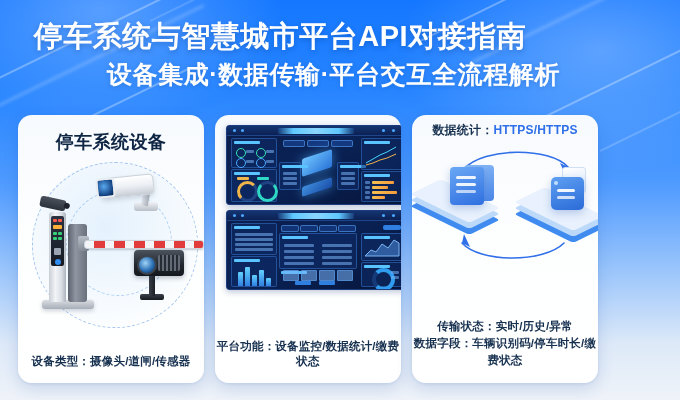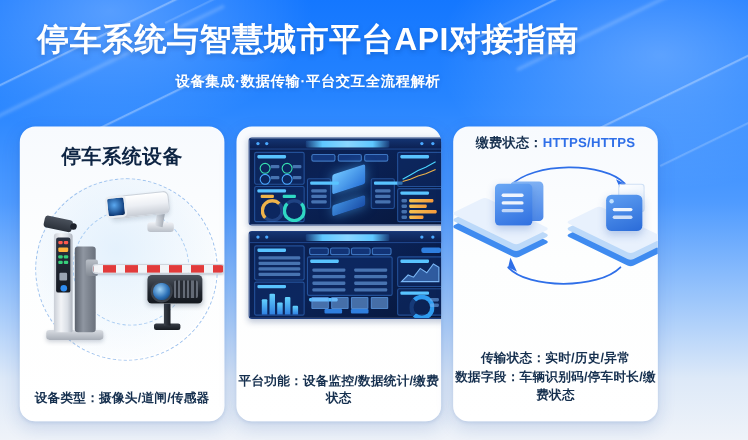--- a/index.html
+++ b/index.html
@@ -28,22 +28,22 @@
   .glow.r { left:auto; right:-150px; top:-90px; width:460px; height:280px; }
 
   
   .header { position:absolute; left:0; top:0; width:560px; text-align:center; z-index:4; }
   .title {
     margin:0; padding-top:19px; color:#ffffff; font-size:29px; line-height:34px;
     font-weight:bold; letter-spacing:.5px;
     text-shadow:0 2px 5px rgba(8,48,110,.30);
   }
   .subtitle {
-    margin:0; padding-top:9px; color:#ffffff; font-size:13px; line-height:24px;
-    font-weight:bold; letter-spacing:.6px; text-shadow:0 1px 4px rgba(8,48,110,.22);
+    margin:0; padding-top:9px; color:#ffffff; font-size:25px; line-height:24px;
+    font-weight:bold; letter-spacing:.6px; text-shadow:0 1px 4px rgba(8,48,110,.22);text-align:right;
   }
 
   
   .cards { position:absolute; left:18px; top:115px; width:580px; height:268px;
            display:flex; gap:11px; z-index:3; }
   .card {
     position:relative; flex:1 1 0; border-radius:14px; overflow:hidden;
     background:linear-gradient(180deg,#f7fafe 0%,#fdfefe 45%,#ffffff 100%);
     box-shadow:0 6px 16px rgba(26,77,160,.16), 0 1px 3px rgba(26,77,160,.10);
     display:flex; flex-direction:column; align-items:center;
@@ -373,21 +373,21 @@
             <span class="row" style="left:29px;top:8px;width:8px;"></span>
             <span class="row" style="left:29px;top:13px;width:8px;"></span>
           </div>
         </div>
       </div>
       <div class="card-caption caption-pad">平台功能：设备监控/数据统计/缴费状态</div>
     </div>
 
     <div class="card">
       <div class="proto">
-        <span>缴费状态：</span><b>HTTPS/HTTPS</b>
+        <span>数据统计：</span><b>HTTPS/HTTPS</b>
       </div>
       <div class="card-art">
         <svg class="arrow-svg" width="205" height="130" viewBox="0 0 205 130">
           <path d="M52,30 C72,8 138,8 156,28" fill="none" stroke="#2f6fe8" stroke-width="1.6" stroke-linecap="round"></path>
           <polygon points="156,28 148,24 154,37" fill="#2f6fe8"></polygon>
           <path d="M152,104 C132,124 68,124 50,104" fill="none" stroke="#2f6fe8" stroke-width="1.6" stroke-linecap="round"></path>
           <polygon points="50,104 58,108 52,95" fill="#2f6fe8"></polygon>
         </svg>
 
         <div class="plat-bot" style="left:12px; top:58px;"></div>

